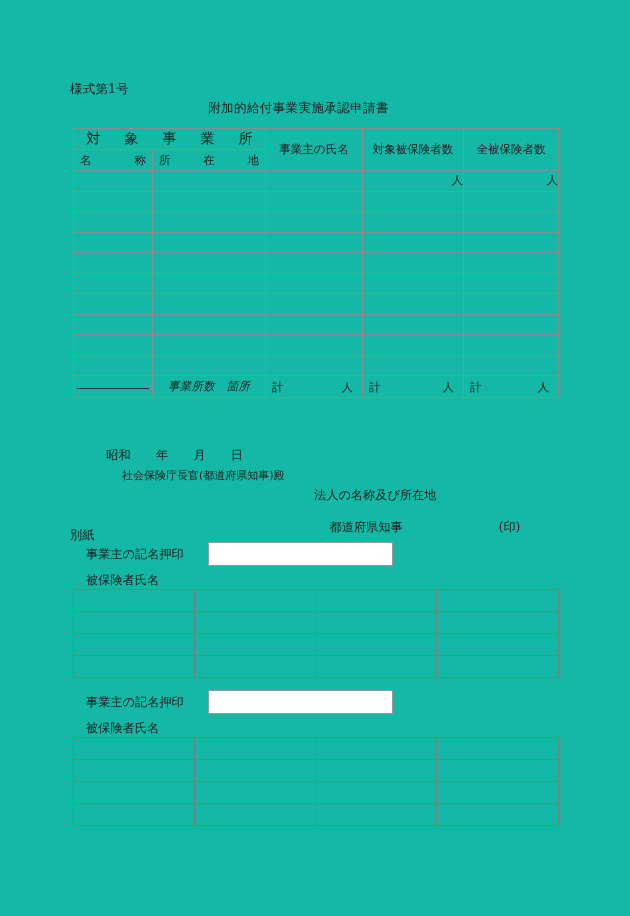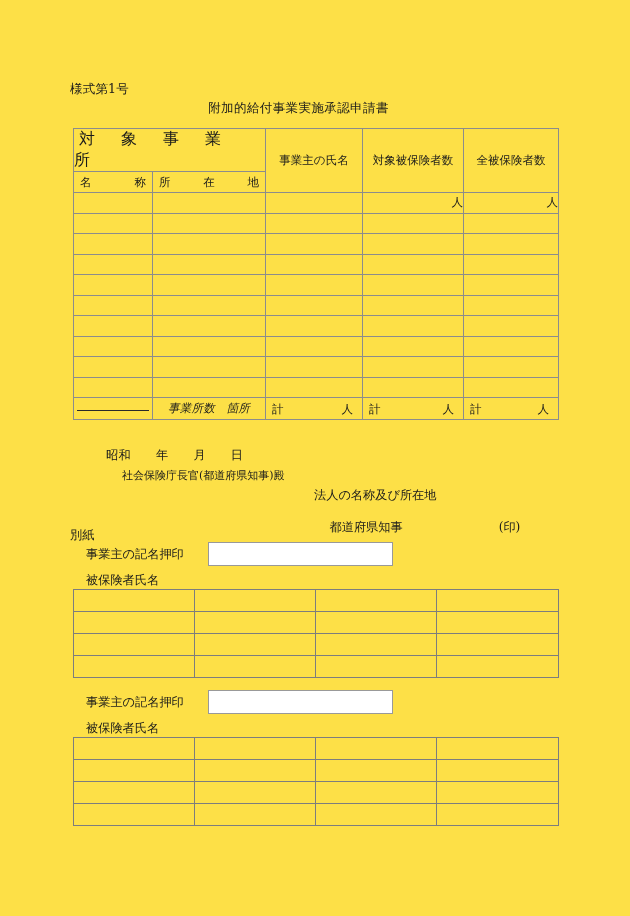--- a/index.html
+++ b/index.html
@@ -12,21 +12,21 @@
     height: 916px;
     position: relative;
     font-family: "DejaVu Serif", "Liberation Serif", serif;
     color: #1a1a1a;
     background: #fdfdfd;
     overflow: hidden;
   }
   .page {
     position: absolute;
     inset: 0;
-    background: #fde047;
+    background: #14b8a6;
     padding-left: 34px;
   }
 
   
   .txt { position: absolute; white-space: pre; line-height: 1.0; }
 
   .form-no {
     left: 70px; top: 83px;
     font-size: 12.5px;
     letter-spacing: 0.2px;
@@ -48,24 +48,24 @@
     font-size: 11.5px;
   }
   .main-table td, .main-table th {
     border: 1px solid #8c8c8c;
     padding: 0;
     font-weight: normal;
     height: 20px;
     vertical-align: middle;
   }
   .hdr-span {
-    text-align: left;
+    text-align: center;
     letter-spacing: 5px;
     text-indent: 5px;
-    font-size: 16px;
+    font-size: 14px;
     height: 19px;
   }
   .hdr-sub {
     text-align: center;
     height: 19px;
   }
   .hdr-name-inner {
     display: flex;
     justify-content: space-between;
     padding: 0 6px;

